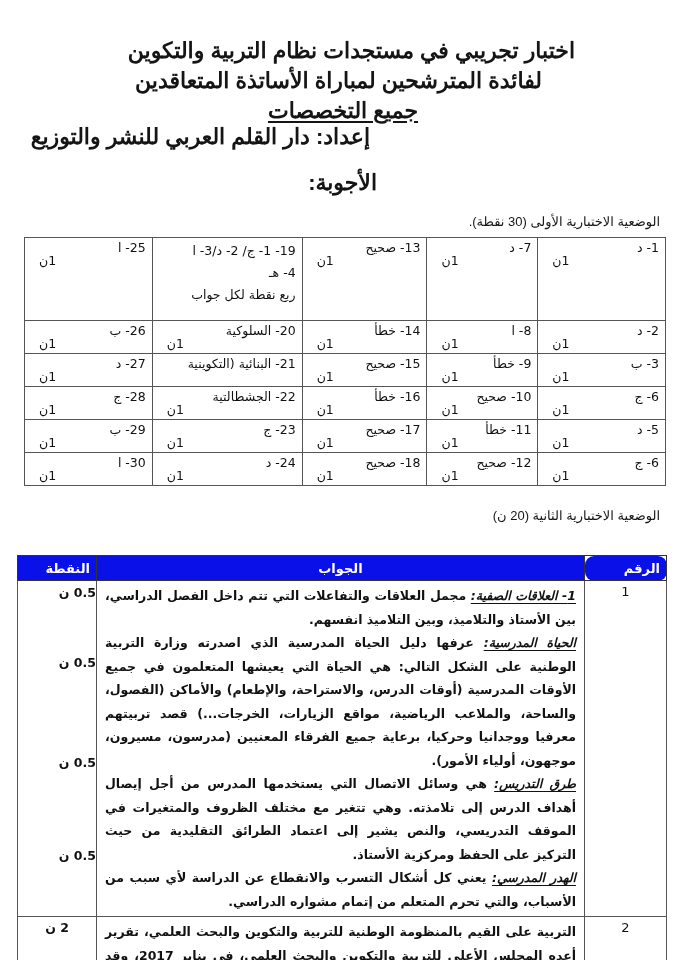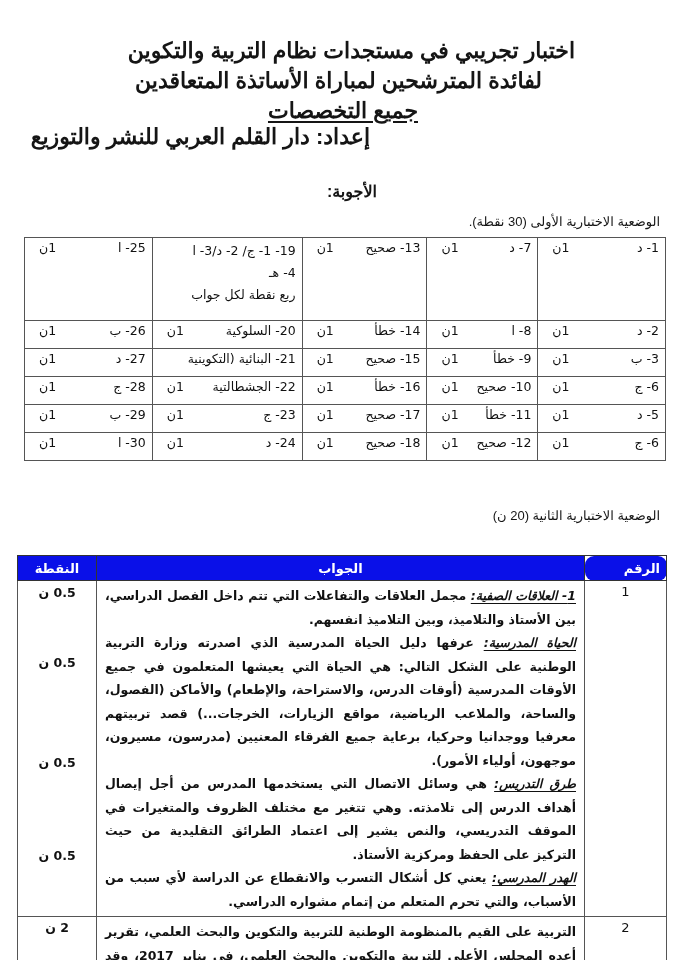--- a/index.html
+++ b/index.html
@@ -3,35 +3,35 @@
 <meta charset="utf-8">
 <style>
   html, body { margin:0; padding:0; background:#ffffff; }
   body { width:700px; height:960px; position:relative; overflow:hidden; font-family:"DejaVu Sans", sans-serif; color:#111; }
   .title-block { position:absolute; left:0; width:700px; direction:rtl; }
   .t-line { position:absolute; font-family:Liberation Sans, sans-serif; font-weight:bold; white-space:nowrap; color:#151515; }
   #title1 { top:38px; right:125px; font-size:22px; }
   #title2 { top:68px; right:158px; font-size:22px; }
   #title3 { top:98px; right:282px; font-size:22px; text-decoration:underline; text-underline-offset:3px;margin-left:42px; }
   #title4 { top:124px; right:330px; font-size:22px; }
-  #answers { top:182px; right:323px; font-size:16px; font-weight:bold; }
+  #answers { top:170px; right:323px; font-size:22px; font-weight:bold; }
   #sec1 { top:214px; right:40px; font-size:13px; font-weight:normal;margin-left:21px; }
   #sec2 { top:508px; right:40px; font-size:13px; font-weight:normal; }
 
   table.t1 { position:absolute; left:24px; top:237px; width:642px; border-collapse:collapse; direction:rtl; font-size:12.5px; }
   table.t1 td { border:1.5px solid #555; padding:2px 6px; vertical-align:top; height:23px; }
   table.t1 tr.r0 td { height:78px; }
   .cell { display:flex; justify-content:space-between; align-items:flex-start; white-space:nowrap; }
-  .cell .pt { margin-left:8px; }
+  .cell .pt { margin-left:8px;margin-top:13px; }
   .multi div { line-height:22px; }
 
   table.t2 { position:absolute; left:17px; top:555px; width:650px; border-collapse:collapse; direction:rtl; font-size:12.5px; }
   table.t2 th { background:#0a10e8; color:#fff; font-weight:bold; height:24px; padding:0 6px; font-size:13px; border:1px solid #333; }
   table.t2 th.h-num { text-align:right; width:69px;border-radius:9px; }
-  table.t2 th.h-pts { text-align:center; width:66px; }
+  table.t2 th.h-pts { text-align:right; width:66px; }
   table.t2 td { border:1.5px solid #555; vertical-align:top; padding:3px 8px; }
   table.t2 td.num { text-align:center; font-size:13px; }
   table.t2 td.pts { text-align:center; font-weight:bold; font-size:12.5px; }
   .para { line-height:23.5px; text-align:justify; font-weight:bold; font-size:12.5px; }
   .para u { text-underline-offset:3px;font-style:italic; }
 </style>
 </head>
 <body>
 
 <div class="title-block">
@@ -259,21 +259,21 @@
   </thead>
   <tbody id="t2body">
       <tr>
         <td class="num">1</td>
         <td>
           <div class="para"><u>1- العلاقات الصفية:</u><span> مجمل العلاقات والتفاعلات التي تتم داخل الفصل الدراسي، بين الأستاذ والتلاميذ، وبين التلاميذ انفسهم.</span></div>
           <div class="para"><u>الحياة المدرسية:</u><span> عرفها دليل الحياة المدرسية الذي اصدرته وزارة التربية الوطنية على الشكل التالي: هي الحياة التي يعيشها المتعلمون في جميع الأوقات المدرسية (أوقات الدرس، والاستراحة، والإطعام) والأماكن (الفصول، والساحة، والملاعب الرياضية، مواقع الزيارات، الخرجات...) قصد تربيتهم معرفيا ووجدانيا وحركيا، برعاية جميع الفرقاء المعنيين (مدرسون، مسيرون، موجهون، أولياء الأمور).</span></div>
           <div class="para"><u>طرق التدريس:</u><span> هي وسائل الاتصال التي يستخدمها المدرس من أجل إيصال أهداف الدرس إلى تلامذته. وهي تتغير مع مختلف الظروف والمتغيرات في الموقف التدريسي، والنص يشير إلى اعتماد الطرائق التقليدية من حيث التركيز على الحفظ ومركزية الأستاذ.</span></div>
           <div class="para"><u>الهدر المدرسي:</u><span> يعني كل أشكال التسرب والانقطاع عن الدراسة لأي سبب من الأسباب، والتي تحرم المتعلم من إتمام مشواره الدراسي.</span></div>
         </td>
-        <td class="pts" style="position: relative;">
+        <td class="pts" style="position: relative; text-align: right;">
           <div style="position: absolute; left: 0px; right: 0px; top: 4px;">0.5 ن</div>
           <div style="position: absolute; left: 0px; right: 0px; top: 74px;">0.5 ن</div>
           <div style="position: absolute; left: 0px; right: 0px; top: 174px;">0.5 ن</div>
           <div style="position: absolute; left: 0px; right: 0px; top: 267px;">0.5 ن</div>
         </td>
       </tr>
       <tr>
         <td class="num">2</td>
         <td>
           <div class="para"><span>التربية على القيم بالمنظومة الوطنية للتربية والتكوين والبحث العلمي، تقرير أعده المجلس الأعلى للتربية والتكوين والبحث العلمي، في يناير 2017، وقد تضمن مقدمة،</span></div>

